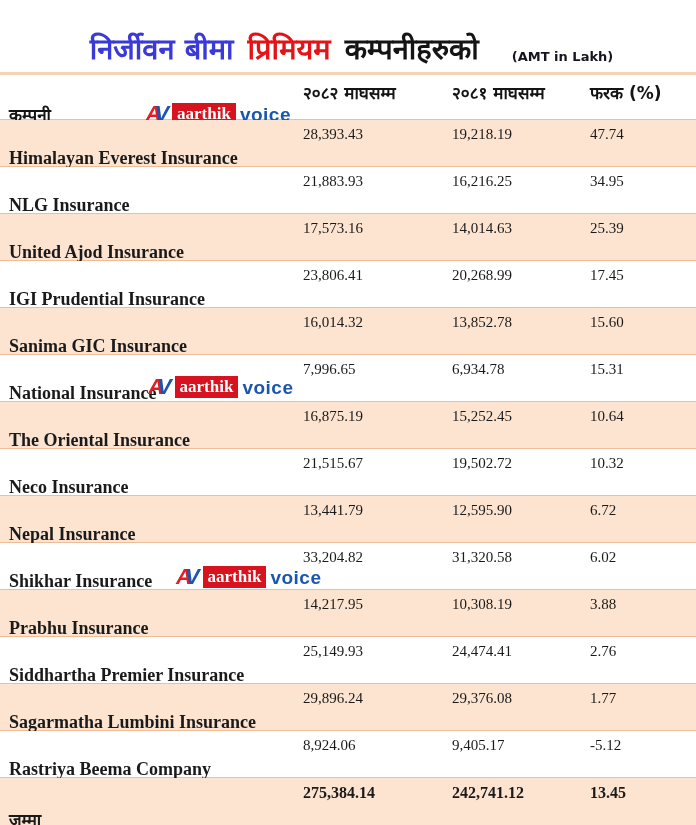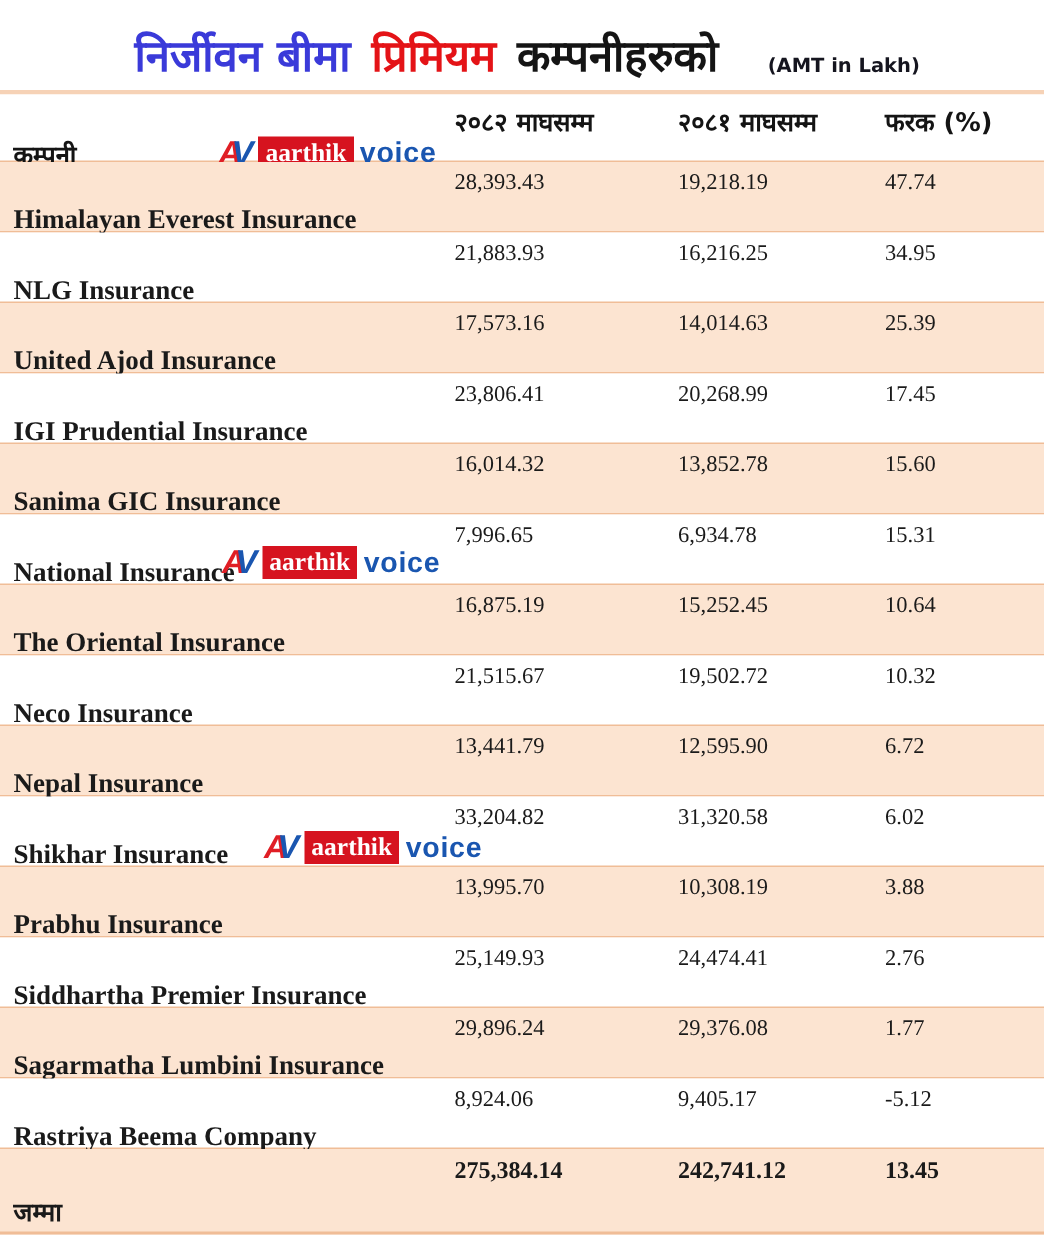--- a/index.html
+++ b/index.html
@@ -11,20 +11,21 @@
     overflow:hidden;
     font-family:"Liberation Serif","DejaVu Serif",serif;
     color:#1a1a1a;
   }
   
   .title-bar {
     height:63px;
     border-bottom:3px solid #f6d2b6;
     display:flex; align-items:flex-end; justify-content:center;
     padding-bottom:6px;
+    margin-top:12px;
   }
   .title-part {
     font-family:"DejaVu Sans","Liberation Sans",sans-serif;
     font-weight:bold; font-size:29px; line-height:1.1;
     margin:0 7px;
   }
   .t-blue  { color:#3a3ad9; }
   .t-black { color:#141414; }
   .t-red   { color:#e41317; }
   .title-note {
@@ -200,21 +201,21 @@
           <span class="av-a">A</span>
           <span class="av-v">V</span>
         </span>
       <span class="av-w1">aarthik</span>
       <span class="av-w2">voice</span>
     </span>
   </div>
 
   <div class="row peach">
     <div class="c1 company">Prabhu Insurance</div>
-    <div class="c2 num">13,995.70</div>
+    <div class="c2 num">14,217.95</div>
     <div class="c3 num">10,308.19</div>
     <div class="c4 num">3.88</div>
   </div>
 
   <div class="row">
     <div class="c1 company">Siddhartha Premier Insurance</div>
     <div class="c2 num">25,149.93</div>
     <div class="c3 num">24,474.41</div>
     <div class="c4 num">2.76</div>
   </div>

